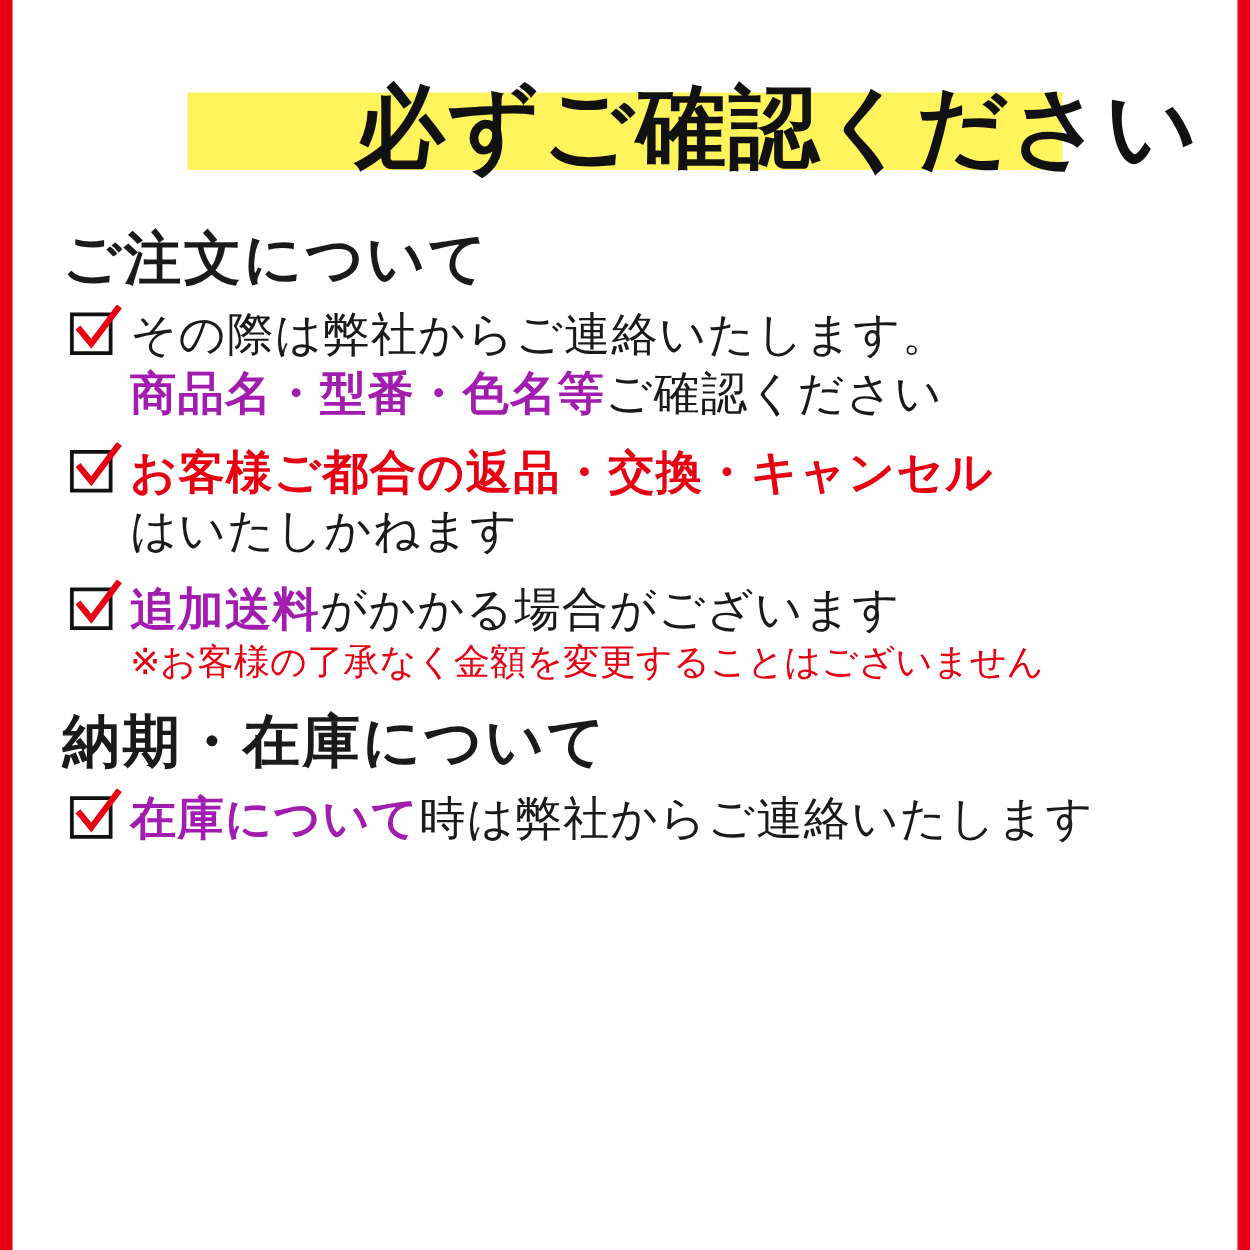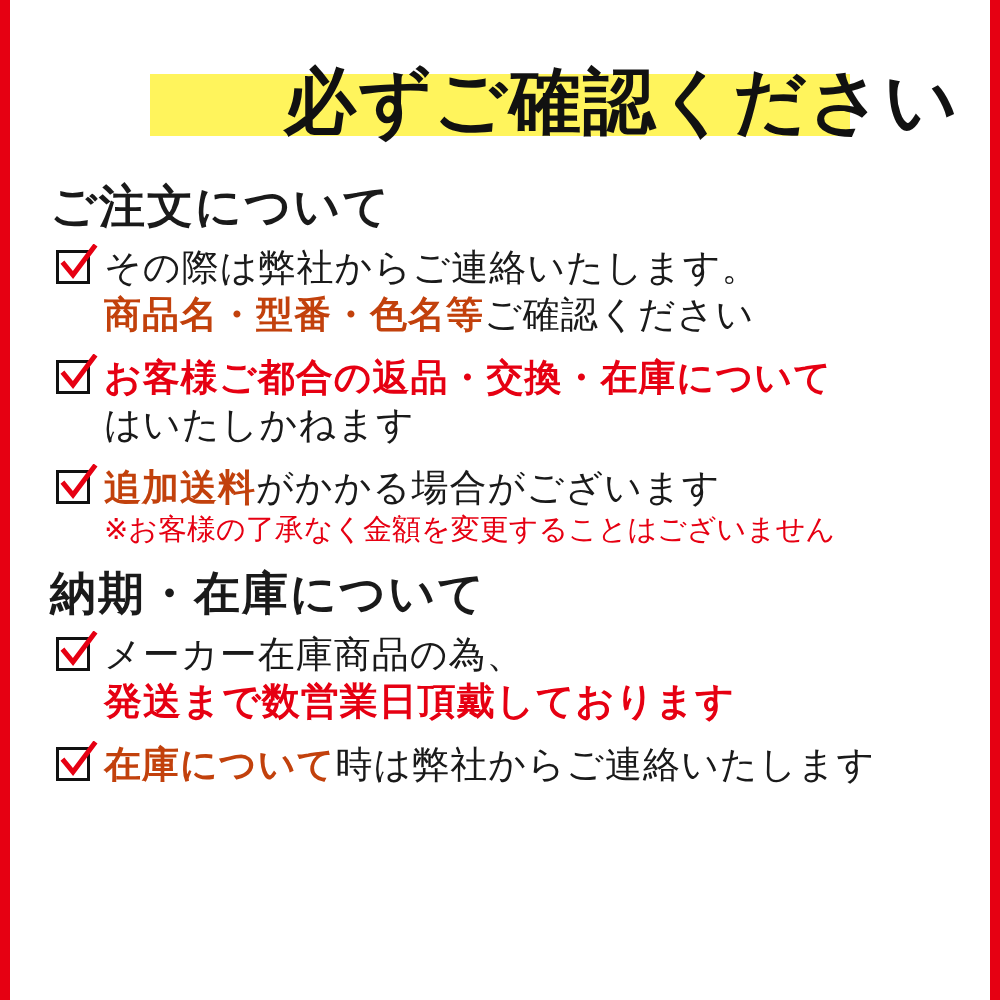--- a/index.html
+++ b/index.html
@@ -108,21 +108,21 @@
     line-height: 47px;
     color: #1a1a1a;
     letter-spacing: 1px;
     white-space: nowrap;
   }
   .line.red {
     color: #e60012;
     font-weight: bold;
   }
   .line .red {
-    color: #c2410c;
+    color: #a21caf;
     font-weight: bold;
   }
   .line.note {
     font-size: 29px;
     line-height: 36px;
     color: #e60012;
     letter-spacing: 0px;
   }
   .line.big-red {
     font-size: 38px;
@@ -155,52 +155,40 @@
     </div>
 
     <div class="item">
       <span class="check">
         <span class="box"></span>
         <svg class="mark" viewBox="0 0 40 40" aria-hidden="true">
             <polyline points="6,20 15,31 36,3" fill="none" stroke="#e60012" stroke-width="5" stroke-linecap="square"></polyline>
           </svg>
       </span>
       <span class="lines">
-        <div class="line red">お客様ご都合の返品・交換・在庫について</div>
+        <div class="line red">お客様ご都合の返品・交換・キャンセル</div>
         <div class="line">はいたしかねます</div>
       </span>
     </div>
 
     <div class="item">
       <span class="check">
         <span class="box"></span>
         <svg class="mark" viewBox="0 0 40 40" aria-hidden="true">
             <polyline points="6,20 15,31 36,3" fill="none" stroke="#e60012" stroke-width="5" stroke-linecap="square"></polyline>
           </svg>
       </span>
       <span class="lines">
         <div class="line"><span class="red">追加送料</span><span>がかかる場合がございます</span></div>
         <div class="line note">※お客様の了承なく金額を変更することはございません</div>
       </span>
     </div>
 
     <div class="section-heading second">納期・在庫について</div>
 
-    <div class="item">
-      <span class="check">
-        <span class="box"></span>
-        <svg class="mark" viewBox="0 0 40 40" aria-hidden="true">
-            <polyline points="6,20 15,31 36,3" fill="none" stroke="#e60012" stroke-width="5" stroke-linecap="square"></polyline>
-          </svg>
-      </span>
-      <span class="lines">
-        <div class="line">メーカー在庫商品の為、</div>
-        <div class="line red big-red">発送まで数営業日頂戴しております</div>
-      </span>
-    </div>
 
     <div class="item">
       <span class="check">
         <span class="box"></span>
         <svg class="mark" viewBox="0 0 40 40" aria-hidden="true">
             <polyline points="6,20 15,31 36,3" fill="none" stroke="#e60012" stroke-width="5" stroke-linecap="square"></polyline>
           </svg>
       </span>
       <span class="lines">
         <div class="line"><span class="red">在庫について</span><span>時は弊社からご連絡いたします</span></div>

